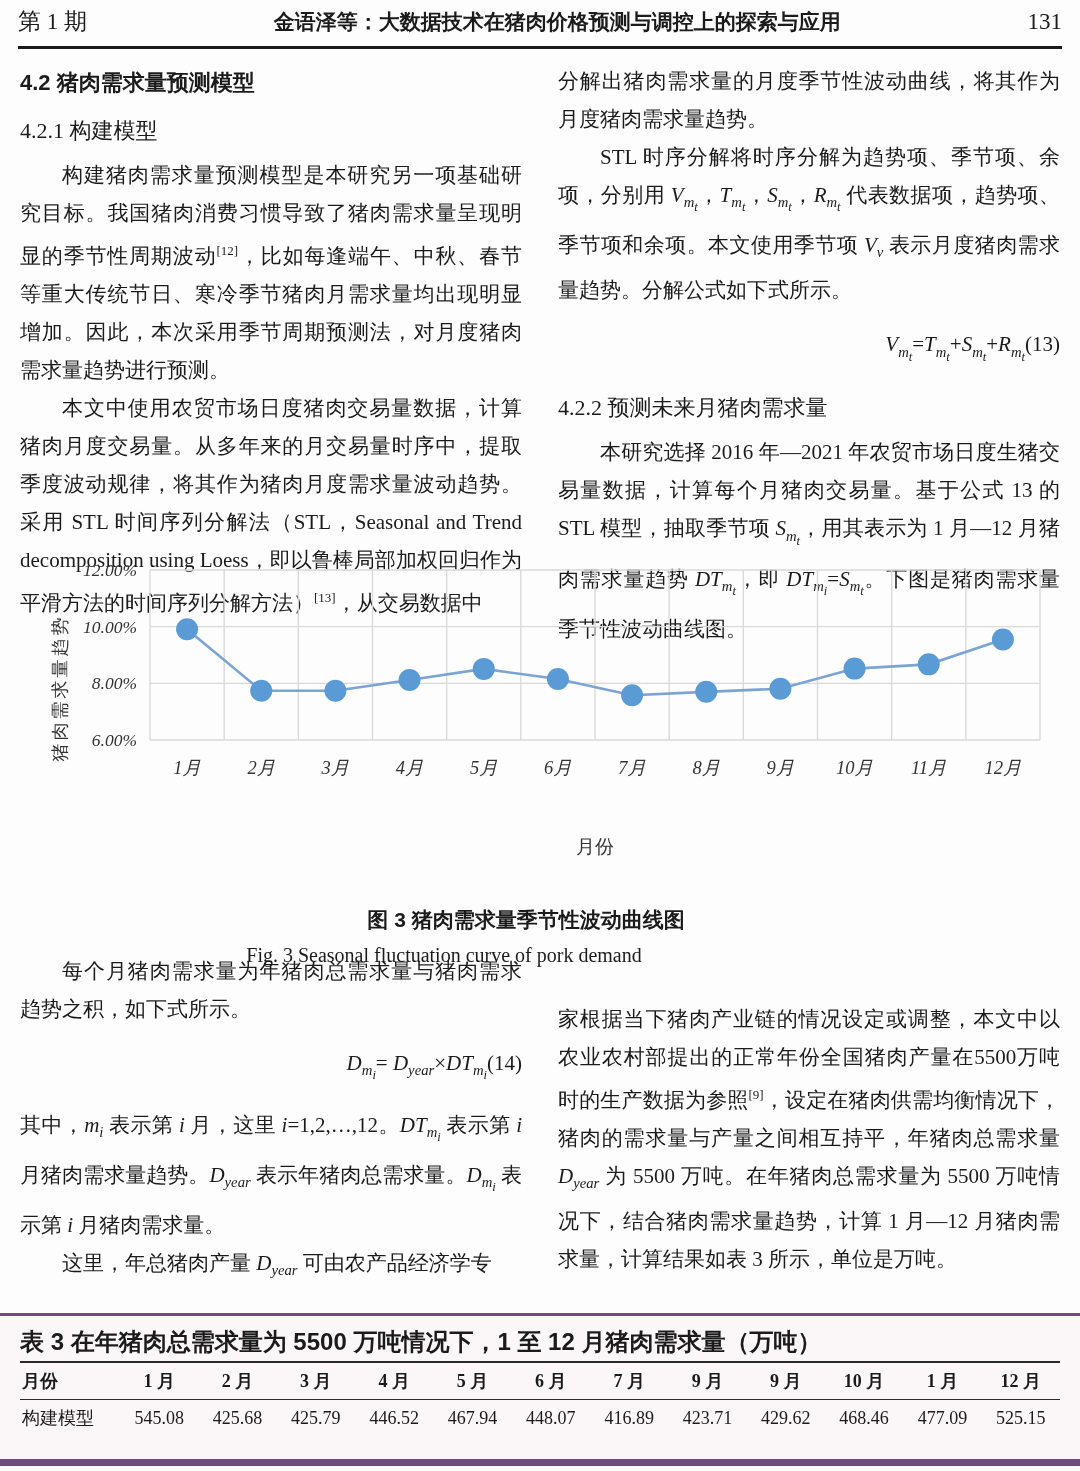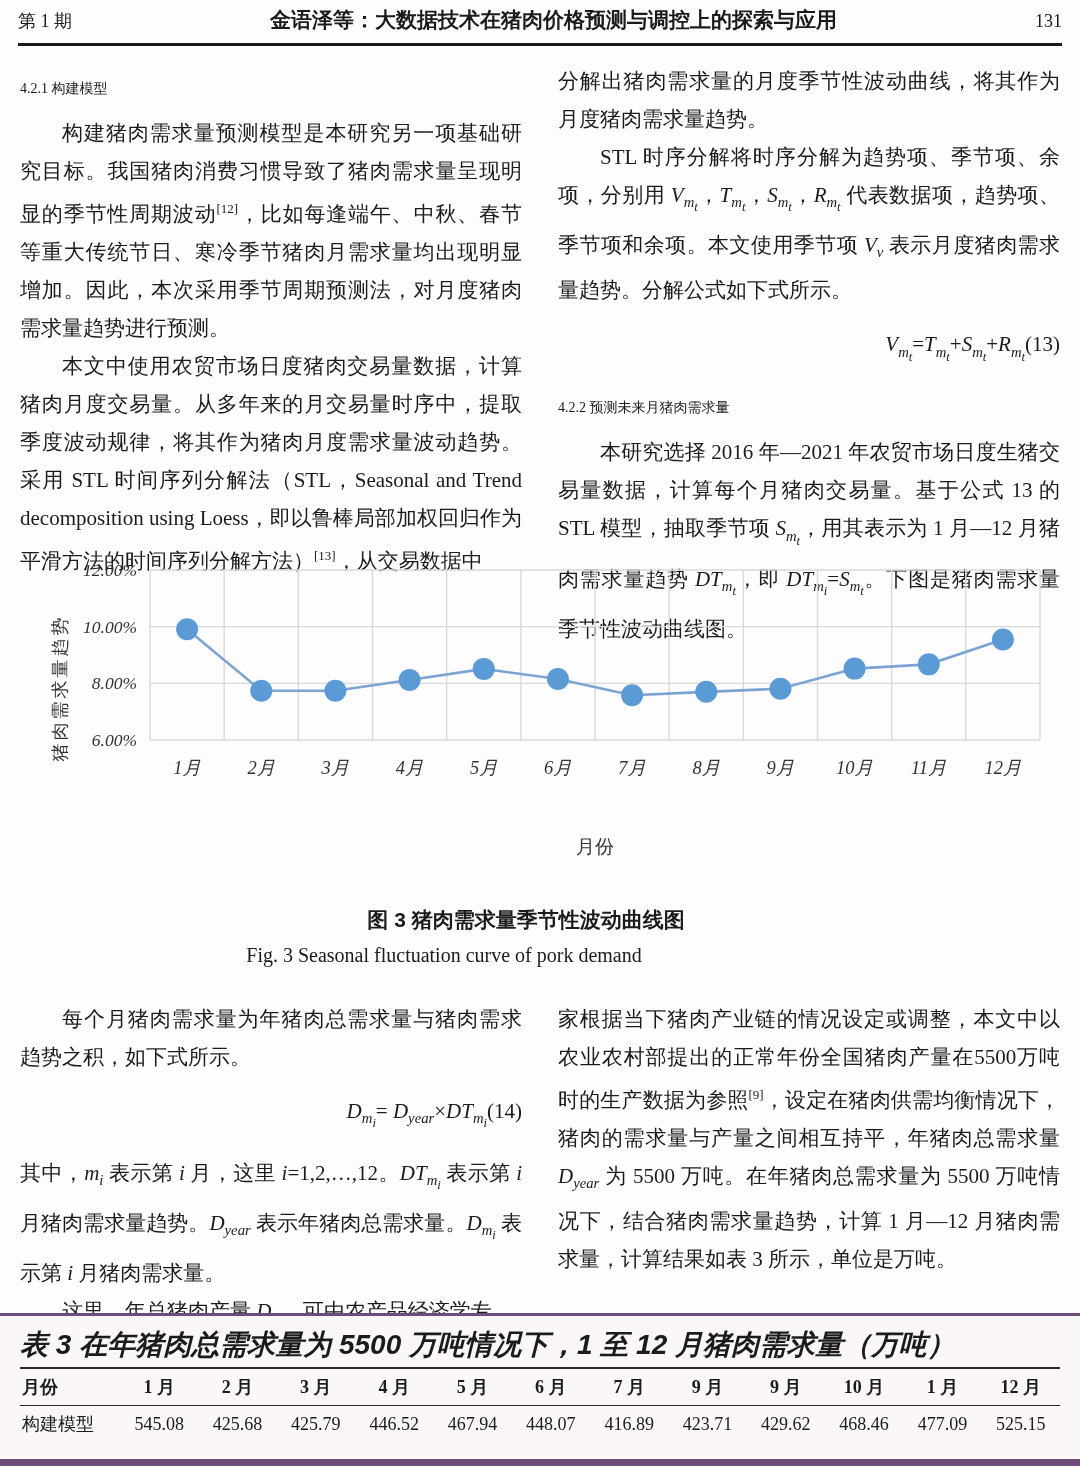--- a/index.html
+++ b/index.html
@@ -2,71 +2,72 @@
 <html><head>
 <meta charset="utf-8">
 <style>
   html,body{margin:0;padding:0;background:#ffffff;}
   .page{position:relative;width:1080px;height:1471px;background:#fdfdfd;overflow:hidden;
         font-family:"Liberation Serif","DejaVu Serif",serif;color:#1b1b1b;}
   
   .pg-header{position:absolute;top:6px;left:18px;right:18px;display:flex;
              justify-content:space-between;align-items:baseline;padding-bottom:9px;
              border-bottom:3px solid #1a1a1a;}
-  .issue,.pageno{font-size:18px;}
+  .issue,.pageno{font-size:23px;}
   .jtitle{font-size:21px;font-weight:bold;font-family:"Liberation Sans","DejaVu Sans",sans-serif;}
   
   .col{position:absolute;width:502px;font-size:21px;line-height:38px;text-align:justify;}
   .col-lt{left:20px;top:62px;}
   .col-rt{left:558px;top:62px;}
-  .col-lb{left:20px;top:1000px;}
+  .col-lb{left:20px;top:952px;}
   .col-rb{left:558px;top:1000px;}
   h1.sec{font-family:"Liberation Sans","DejaVu Sans",sans-serif;font-weight:bold;
          font-size:22px;margin:0 0 6px 0;line-height:42px;}
-  h2.subsec{font-size:14px;font-weight:normal;margin:6px 0 4px 0;line-height:42px;}
+  h2.subsec{font-size:22px;font-weight:normal;margin:6px 0 4px 0;line-height:42px;}
   p{margin:0;text-indent:2em;}
   p.noindent{text-indent:0;}
   .equation{display:flex;justify-content:flex-end;align-items:baseline;margin:16px 0 12px 0;}
   .eq-body{padding-left:2em;}
   sup{font-size:0.62em;}
   sub{font-size:0.70em;}
   sub sub{font-size:0.85em;}
   
   .figure{position:absolute;left:38px;top:550px;width:1012px;height:240px;font-style:italic;}
   .ylabel{position:absolute;left:60px;top:688px;transform:translate(-50%,-50%) rotate(-90deg);
           white-space:nowrap;font-size:18px;letter-spacing:3px;color:#333;}
   .xlabel{position:absolute;left:150px;top:834px;width:890px;text-align:center;font-size:19px;color:#333;}
   .figcap-zh{position:absolute;left:0;top:906px;width:1052px;text-align:center;
              font-family:"Liberation Sans","DejaVu Sans",sans-serif;font-weight:bold;font-size:21px;}
   .figcap-en{position:absolute;left:0;top:944px;width:888px;text-align:center;font-size:20px;}
   
   .tableblock{position:absolute;left:0;top:1313px;width:1080px;height:153px;background:#fbf6f8;box-sizing:border-box;}
   .tb-top{height:3px;background:#6d4b7b;}
   .tb-bottom{position:absolute;left:0;bottom:0;width:100%;height:7px;background:#6d4b7b;}
   .tabcap-zh{font-family:"Liberation Sans","DejaVu Sans",sans-serif;font-weight:bold;
-             font-size:28px;margin:10px 20px 3px 20px;font-style:italic;}
+             font-size:24px;margin:10px 20px 3px 20px;}
   .tabcap-en{font-size:19px;margin:0 20px 8px 20px;}
   table.demand{width:1040px;margin:0 20px;border-collapse:collapse;border-top:2px solid #2a2a2a;}
   table.demand th,table.demand td{font-size:18px;padding:6px 2px;text-align:center;font-weight:normal;}
   table.demand thead tr{border-bottom:1.5px solid #2a2a2a;}
   table.demand th{font-weight:bold;}
   table.demand .rowhead{text-align:left;width:96px;padding-left:2px;}
 </style>
 </head>
 <body>
 
 <div class="page">
 
   <div class="pg-header">
     <span class="issue">第 1 期</span>
     <span class="jtitle">金语泽等：大数据技术在猪肉价格预测与调控上的探索与应用</span>
     <span class="pageno">131</span>
   </div>
 
   <div class="col col-lt">
+    <h1 class="sec">4.2  猪肉需求量预测模型</h1>
     <h2 class="subsec">4.2.1  构建模型</h2>
     <p>构建猪肉需求量预测模型是本研究另一项基础研究目标。我国猪肉消费习惯导致了猪肉需求量呈现明显的季节性周期波动<sup>[12]</sup>，比如每逢端午、中秋、春节等重大传统节日、寒冷季节猪肉月需求量均出现明显增加。因此，本次采用季节周期预测法，对月度猪肉需求量趋势进行预测。</p>
     <p>本文中使用农贸市场日度猪肉交易量数据，计算猪肉月度交易量。从多年来的月交易量时序中，提取季度波动规律，将其作为猪肉月度需求量波动趋势。采用 STL 时间序列分解法（STL，Seasonal and Trend decomposition using Loess，即以鲁棒局部加权回归作为平滑方法的时间序列分解方法）<sup>[13]</sup>，从交易数据中</p>
   </div>
 
   <div class="col col-rt">
     <p class="noindent">分解出猪肉需求量的月度季节性波动曲线，将其作为月度猪肉需求量趋势。</p>
     <p>STL 时序分解将时序分解为趋势项、季节项、余项，分别用 <i>V</i><sub><i>m</i><sub><i>t</i></sub></sub>，<i>T</i><sub><i>m</i><sub><i>t</i></sub></sub>，<i>S</i><sub><i>m</i><sub><i>t</i></sub></sub>，<i>R</i><sub><i>m</i><sub><i>t</i></sub></sub> 代表数据项，趋势项、季节项和余项。本文使用季节项 <i>V</i><sub><i>v</i></sub> 表示月度猪肉需求量趋势。分解公式如下式所示。</p>
     <div class="equation">
       <span class="eq-body"><i>V</i><sub><i>m</i><sub><i>t</i></sub></sub>=<i>T</i><sub><i>m</i><sub><i>t</i></sub></sub>+<i>S</i><sub><i>m</i><sub><i>t</i></sub></sub>+<i>R</i><sub><i>m</i><sub><i>t</i></sub></sub></span>

